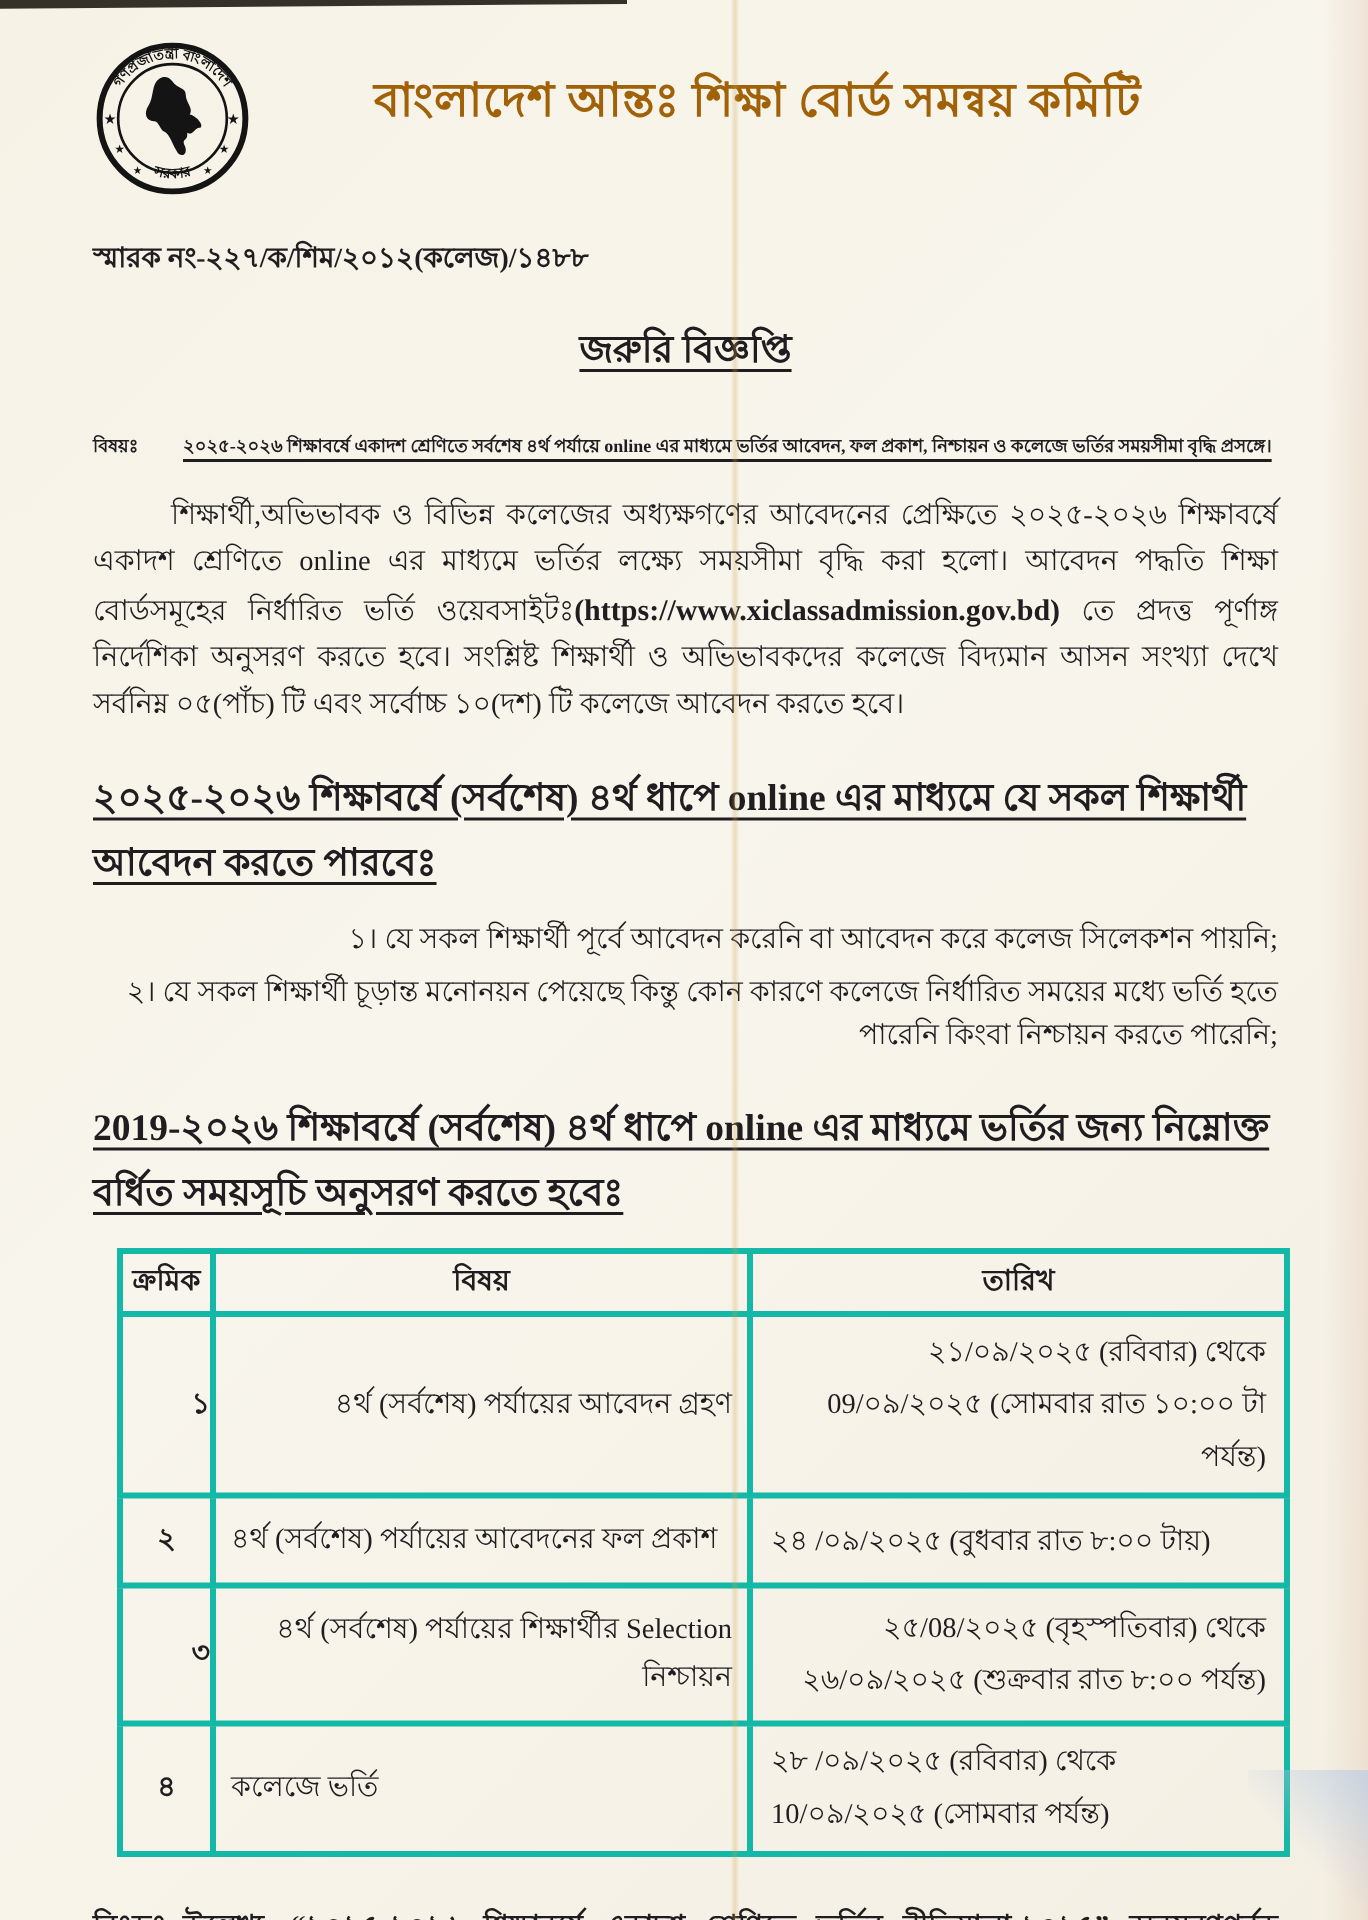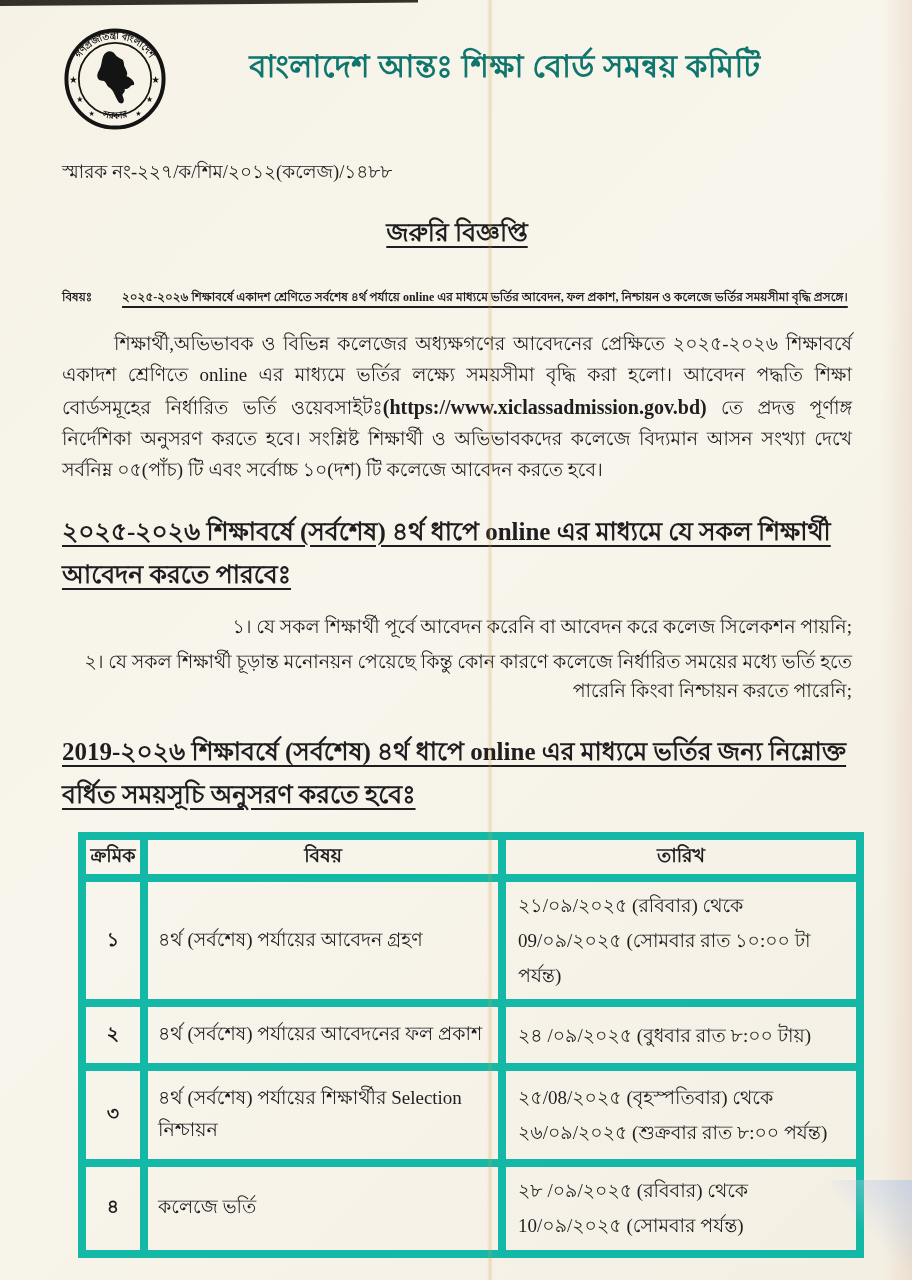--- a/index.html
+++ b/index.html
@@ -20,24 +20,24 @@
     background:linear-gradient(to left, rgba(216,182,160,0.28), rgba(216,182,160,0)); }
   .scan-corner-blue { position:absolute; right:0; bottom:0; width:80px; height:100px;
     background:linear-gradient(225deg, rgba(188,205,228,0.75) 0%, rgba(188,205,228,0) 55%); }
 
   .page { position:relative; width:912px; height:1280px; padding:20px 60px 0 62px; }
 
   
   .header { display:flex; align-items:flex-start; }
   .seal { width:106px; height:106px; flex:0 0 auto; margin-top:6px; }
   .org-title { flex:1; text-align:center; font-weight:700; font-size:31px;
-    letter-spacing:0.5px; padding:22px 10px 0 0; color:#0f766e; }
+    letter-spacing:0.5px; padding:22px 10px 0 0; color:#a16207; }
 
   .memo-row { display:flex; justify-content:space-between; margin-top:26px;
-    font-size:18.5px; font-weight:400;gap:12px; }
+    font-size:18.5px; font-weight:700;gap:12px; }
   .memo-row .date { margin-right:8px; }
 
   .notice-title { text-align:center; margin-top:24px; font-size:25px; font-weight:700;
     text-decoration:underline; text-underline-offset:5px; text-decoration-thickness:2px; }
 
   .subject { display:flex; margin-top:30px; font-size:12px; font-weight:700; line-height:1.85; }
   .subject-label { flex:0 0 58px; }
   .subject-text { flex:1; text-decoration:underline; text-underline-offset:5px;
     text-decoration-thickness:2px; padding-left:2px; }
 
@@ -46,29 +46,29 @@
   .body-para .site { font-weight:700; font-size:20px; }
 
   .sec-heading { margin-top:26px; font-size:25px; font-weight:700;
     text-decoration:underline; text-underline-offset:5px; text-decoration-thickness:2px; }
 
   .elig-list { margin-top:14px; font-size:19px; line-height:1.55; }
   .elig-item { margin-top:6px; padding-left:24px; text-indent:-24px;text-align:right; }
 
   .schedule-wrap { margin-top:14px; padding-left:16px; }
   table.schedule { border-collapse:collapse; width:778px; table-layout:fixed; }
-  table.schedule th, table.schedule td { border:8px solid #14b8a6; font-size:19px; vertical-align:middle; }
+  table.schedule th, table.schedule td { border:4px solid #14b8a6; font-size:19px; vertical-align:middle; }
   table.schedule th { font-weight:700; height:42px; }
   col.c-sl { width:62px; } col.c-subj { width:358px; } col.c-date { width:358px; }
   td.sl { text-align:center; font-weight:600; }
   td.subj { padding:12px 10px; }
   td.dates { padding:6px 12px; }
   .date-line { line-height:1.85; }
   .date-line:empty { display:none; }
-  tr.r-tall td { height:72px; }
+  tr.r-tall td { height:72px;text-align:right; }
   tr.r-short td { height:46px; }
   tr.r-last td { height:64px; }
 
   .note { display:flex; margin-top:30px; font-size:19px; font-weight:700; line-height:1.75; }
   .note-label { flex:0 0 56px; text-decoration:underline; text-underline-offset:4px; }
   .note-text { flex:1; text-align:justify; padding-left:4px; }
 </style>
 </head>
 <body>
 

